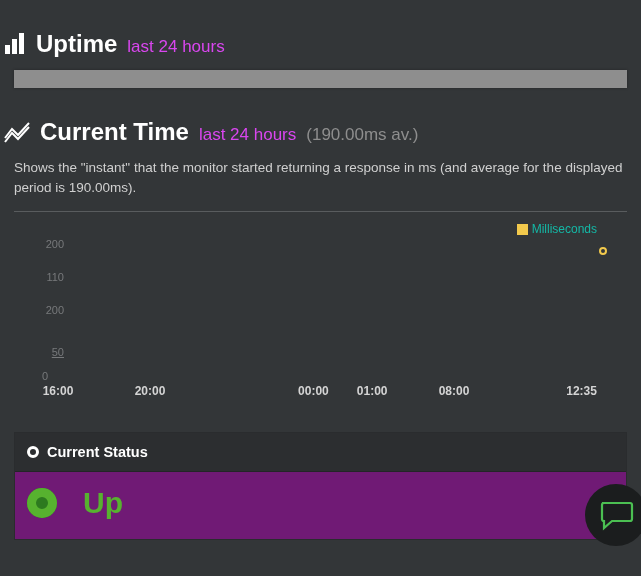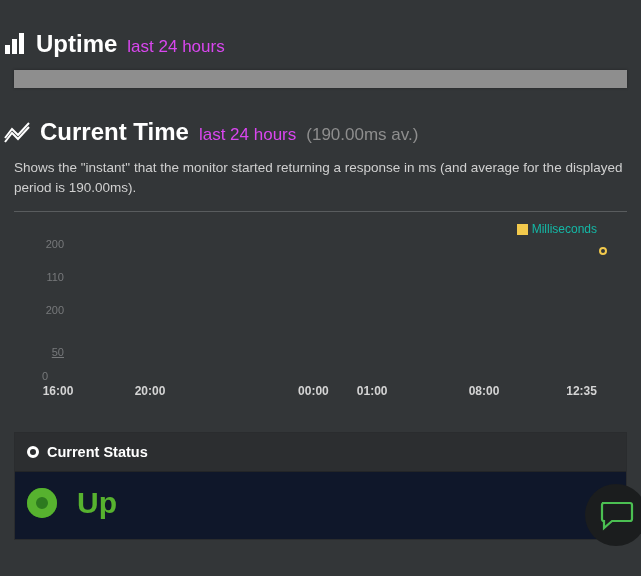--- a/index.html
+++ b/index.html
@@ -111,21 +111,21 @@
     border: 2px solid #f2c94c;
     border-radius: 50%;
     background: transparent;
     transform: translate(-50%, 50%);
   }
 
   
   .card {
     margin: 26px 14px 0 14px;
     border: 1px solid #2a2c2e;
-    background: #0f172a;
+    background: #701a75;
   }
   .card-head {
     display: flex;
     align-items: center;
     gap: 8px;
     padding: 11px 12px;
     background: #2c2e30;
     border-bottom: 1px solid #232527;
   }
   .card-head .dot {
@@ -134,21 +134,21 @@
     background: transparent;
     box-sizing: border-box;
   }
   .card-head h3 {
     font-size: 14.5px;
     font-weight: bold;
     color: #fff;
   }
   .card-body { padding: 14px 12px 18px 12px; }
   .status-row {
-    display: flex; align-items: center; gap: 20px;
+    display: flex; align-items: center; gap: 26px;
     margin-bottom: 1px;
   }
   .status-dot-lg {
     width: 30px; height: 30px; border-radius: 50%;
     background: #2d7a1f;
     box-shadow: inset 0 0 0 9px #57b22f;
   }
   .status-text {
     font-size: 30px;
     font-weight: bold;
@@ -213,21 +213,21 @@
       </div>
     <div class="origin0">0</div>
   <div class="ytick" style="top: 114px; text-decoration: underline;">50</div>
       <div class="ytick" style="top: 72px;">200</div>
       <div class="ytick" style="top: 39px;">110</div>
       <div class="ytick" style="top: 6px;">200</div>
       <div class="xtick" style="left: 40px;">16:00</div>
       <div class="xtick" style="left: 132px;">20:00</div>
       <div class="xtick" style="left: 249.432px; margin-left: 46px;">00:00</div>
       <div class="xtick" style="left: 354.148px;">01:00</div>
-      <div class="xtick" style="left: 466px;">08:00</div>
+      <div class="xtick" style="left: 436px;">08:00</div>
       <div class="xtick" style="left: 563.58px;">12:35</div>
     </div>
 </div>
 
 <div class="card">
   <div class="card-head">
     <span class="dot"></span>
     <h3>Current Status</h3>
   </div>
   <div class="card-body">

